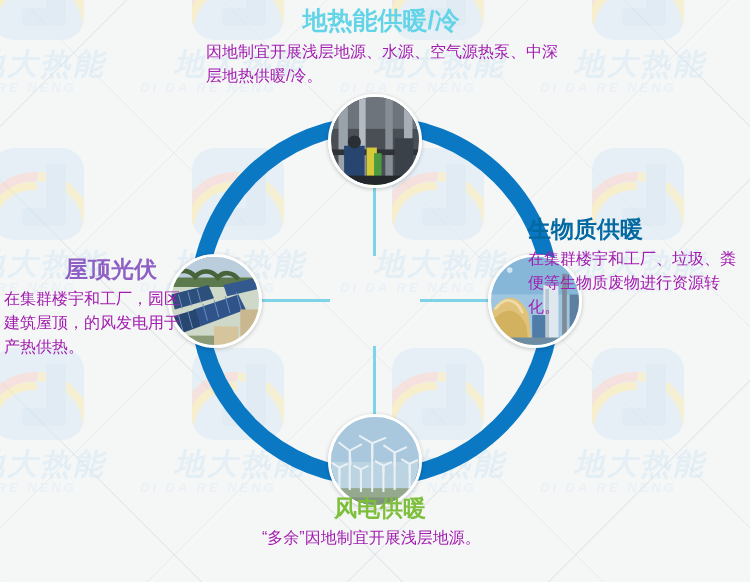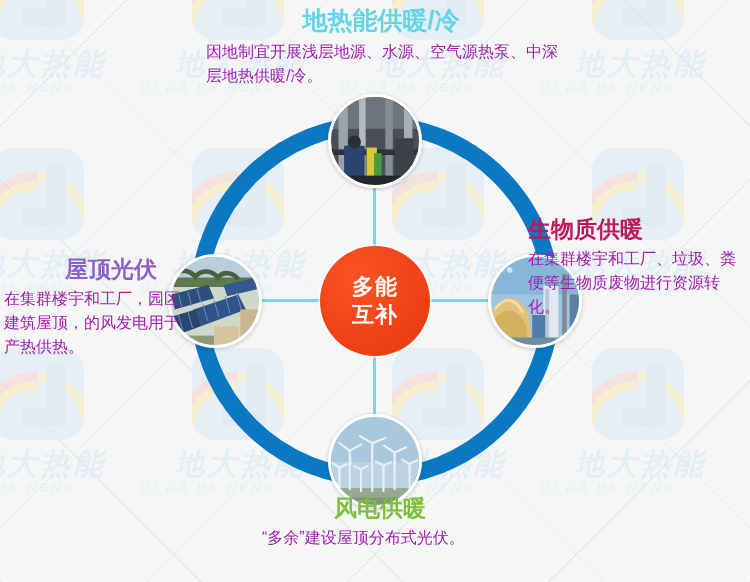--- a/index.html
+++ b/index.html
@@ -154,21 +154,21 @@
     font-size:16px;
     color:#a21caf;
     line-height:1.5;
   }
 
   #block-geothermal{left:196px;top:6px;width:370px;text-align:center;}
   #block-geothermal .b-title{color:#63d4e8;font-size:25px;}
   #block-geothermal .b-body{text-align:left;padding-left:10px;}
 
   #block-biomass{left:528px;top:216px;width:222px;}
-  #block-biomass .b-title{color:#be185d;}
+  #block-biomass .b-title{color:#0369a1;}
 
   #block-solar{left:4px;top:256px;width:186px;}
   #block-solar .b-title{color:#8e5fc4;padding-left:28px;text-align:center;}
 
   #block-wind{left:230px;top:486px;width:300px;text-align:center;margin-top:9px;}
   #block-wind .b-title{color:#7dbf3a;}
   #block-wind .b-body{text-align:left;padding-left:32px;}
 </style>
 </head>
 <body>
@@ -396,39 +396,35 @@
           <path d="M8 40l4 15M18 37l4 15M28 34l4 15"></path>
           <path d="M34 50l5 18M46 46l5 18M58 42l5 18M70 38l5 18"></path>
           <path d="M8 62l5 18M18 58l5 18"></path>
         </g>
         <rect x="74" y="56" width="20" height="38" fill="#c9b88f"></rect>
         <rect x="46" y="74" width="26" height="20" fill="#d6c59c"></rect>
         <rect x="0" y="84" width="46" height="10" fill="#8a9b76"></rect>
       </svg>
     </div>
 
-    <div id="center-hub">
-      <span>多能</span>
-      <span>互补</span>
-    </div>
   </div>
 
   <div class="block" id="block-geothermal">
     <div class="b-title">地热能供暖/冷</div>
     <div class="b-body">因地制宜开展浅层地源、水源、空气源热泵、中深层地热供暖/冷。</div>
   </div>
 
   <div class="block" id="block-biomass">
     <div class="b-title">生物质供暖</div>
     <div class="b-body">在集群楼宇和工厂、垃圾、粪便等生物质废物进行资源转化。</div>
   </div>
 
   <div class="block" id="block-wind">
     <div class="b-title">风电供暖</div>
-    <div class="b-body">“多余”建设屋顶分布式光伏。</div>
+    <div class="b-body">“多余”因地制宜开展浅层地源。</div>
   </div>
 
   <div class="block" id="block-solar">
     <div class="b-title">屋顶光伏</div>
     <div class="b-body">在集群楼宇和工厂，园区建筑屋顶，的风发电用于产热供热。</div>
   </div>
 
 </div>
 
 </body></html>

